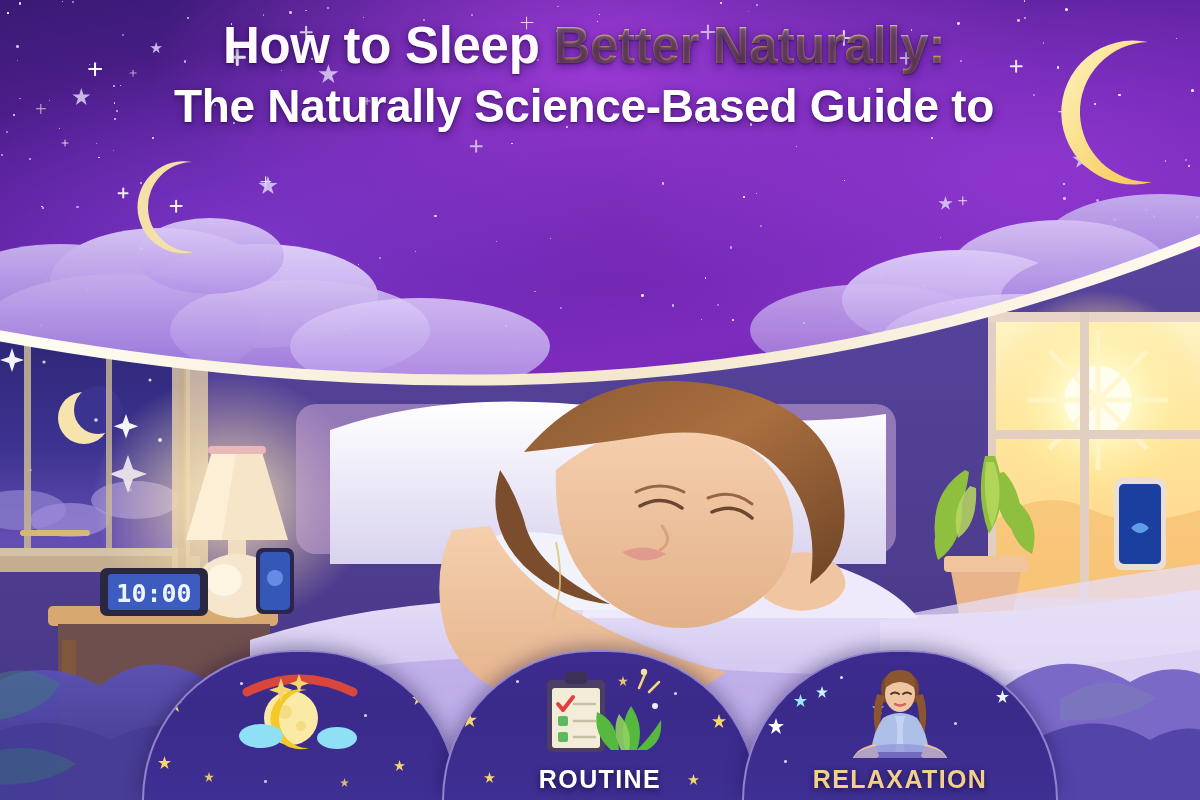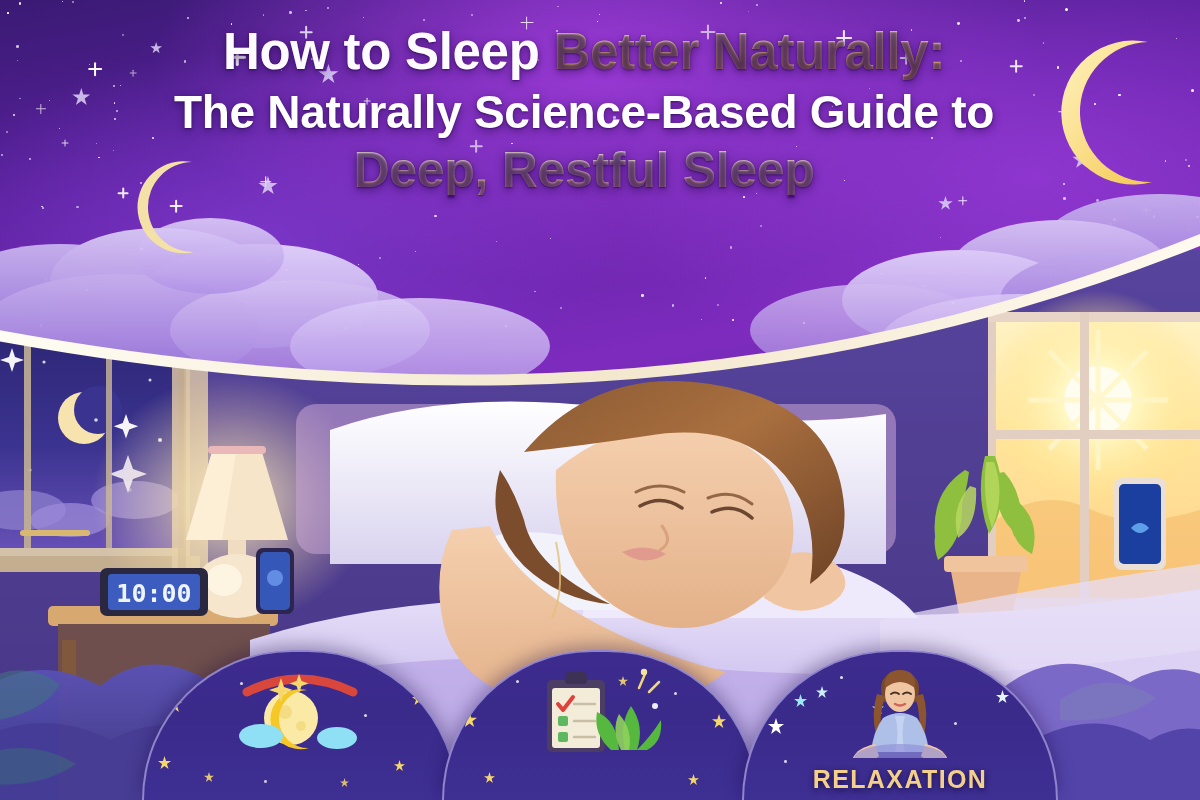--- a/index.html
+++ b/index.html
@@ -26,21 +26,21 @@
   .spark::before{ width:100%; height:14%; }
   .spark::after { width:14%; height:100%; }
   .star4 { position:absolute; background:#fff;
     clip-path:polygon(50% 0%,61% 35%,98% 35%,68% 57%,79% 91%,50% 70%,21% 91%,32% 57%,2% 35%,39% 35%); }
 
   
   .arcwrap { position:absolute; inset:0; }
 
   
   .titlebox {
-    position:absolute; top:26px; left:0; width:1168px; text-align:center; z-index:40;
+    position:absolute; top:20px; left:0; width:1168px; text-align:center; z-index:40;
   }
   .tline { font-weight:bold; letter-spacing:-0.3px; line-height:1.0; white-space:nowrap;
            text-shadow:0 3px 10px rgba(30,0,70,.55), 0 1px 2px rgba(40,0,80,.6); }
   .t1 { font-size:51px; }
   .t2 { font-size:46px; margin-top:12px; color:#ffffff; }
   .t3 { font-size:50px; margin-top:10px; }
   .wh  { color:#fdfbff; }
   .gold{ background:linear-gradient(180deg,#fff3c9 0%,#ffd98a 45%,#f7c35f 100%);
          -webkit-background-clip:text; background-clip:text; color:transparent; }
   .peach{ background:linear-gradient(180deg,#fff6ef 0%,#ffdcc0 50%,#f6c09b 100%);
@@ -524,21 +524,20 @@
     <g>
       <path d="M192,162 a46,46 0 1,0 2,90 a37,37 0 1,1 -2,-90z" fill="#f4e1a8"></path>
     </g>
   </svg>
 
   <div class="titlebox">
     <div class="tline t1">
       <span class="wh">How to Sleep </span><span class="gold">Better Naturally:</span>
     </div>
     <div class="tline t2">The Naturally Science-Based Guide to</div>
-    <div class="tline t3 peach">Deep, Restful Sleep</div>
   </div>
 
 
   <div class="badges">
 
     <div class="badge" style="left:142px;">
       <div class="bstars">
         <div class="ystar" style="left:22px;top:44px;width:16px;height:16px;"></div>
         <div class="ystar" style="left:14px;top:104px;width:13px;height:13px;"></div>
         <div class="ystar" style="left:60px;top:120px;width:10px;height:10px;opacity:.9"></div>
@@ -593,20 +592,21 @@
         <g fill="#8fd25c" opacity=".9">
           <path d="M96,84 q-10,-20 -2,-36 q14,16 10,36z"></path>
         </g>
         <g stroke="#f0d87a" stroke-width="2.5" stroke-linecap="round">
           <line x1="114" y1="22" x2="120" y2="8"></line>
             <line x1="124" y1="26" x2="134" y2="16"></line>
         </g>
         <circle cx="119" cy="6" r="3.2" fill="#f3e3a0"></circle>
         <circle cx="130" cy="40" r="3" fill="#eeeefb"></circle>
       </svg>
+      <div class="blabel white">ROUTINE</div>
     </div>
 
     <div class="badge" style="left:742px;">
       <div class="bstars">
         <div class="wstar" style="left:24px;top:66px;width:16px;height:16px;background:#ffffff"></div>
         <div class="wstar" style="left:50px;top:42px;width:13px;height:13px;background:#9ee8f5"></div>
         <div class="wstar" style="left:72px;top:34px;width:12px;height:12px;background:#c9f1fb"></div>
         <div class="ystar" style="left:150px;top:30px;width:13px;height:13px;"></div>
         <div class="wstar" style="left:128px;top:50px;width:12px;height:12px;background:#bfe9fb"></div>
         <div class="wstar" style="left:252px;top:38px;width:13px;height:13px;background:#e6f6ff"></div>

